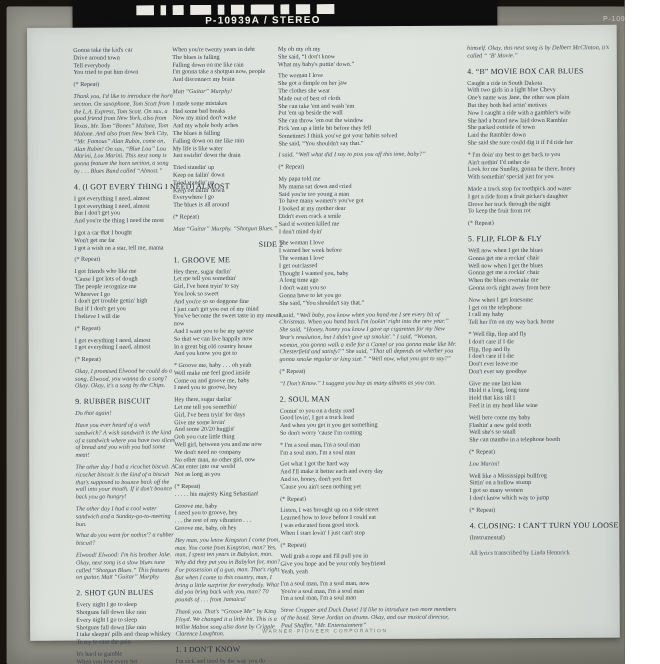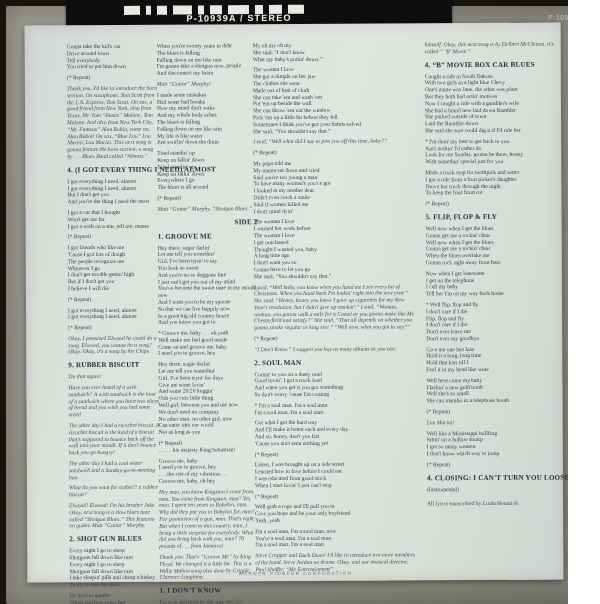--- a/index.html
+++ b/index.html
@@ -27,21 +27,21 @@
          background:linear-gradient(103deg,#d3d8d4 0%,#dde2dd 22%,#e1e5e0 52%,#d8ddd8 80%,#cfd4d0 100%);
          box-shadow:0 2px 6px rgba(0,0,0,.4), inset 0 0 14px rgba(90,95,90,.18);}
   .col{position:absolute;top:18px;color:#39434d;}
   .col:nth-child(1){left:42px;width:92px;}
   .col:nth-child(2){left:132px;width:100px;}
   .col:nth-child(3){left:228px;width:162px;}
   .col:nth-child(4){left:400px;width:132px;}
   .lyr,.spoken{margin:0 0 4px 0;font-size:5.6px;line-height:6.8px;white-space:pre-line;}
   .spoken{font-style:italic;color:#444f58;}
   .credit{font-style:normal;margin-top:8px;}
-  h3{margin:6px 0 4px 0;font-size:7.1px;font-weight:bold;letter-spacing:.2px;color:#242e37;white-space:nowrap;}
+  h3{margin:6px 0 4px 0;font-size:7.1px;font-weight:normal;letter-spacing:.2px;color:#242e37;white-space:nowrap;}
   h3.side{margin-bottom:0;text-align:right;}
   .publisher{position:absolute;left:0;right:0;bottom:5px;text-align:center;
          font-family:"Liberation Sans",sans-serif;font-size:4.6px;letter-spacing:1.4px;color:#747a74;}
 </style>
 </head>
 <body>
 
 <div class="photo">
 
   <div class="sleeve">

